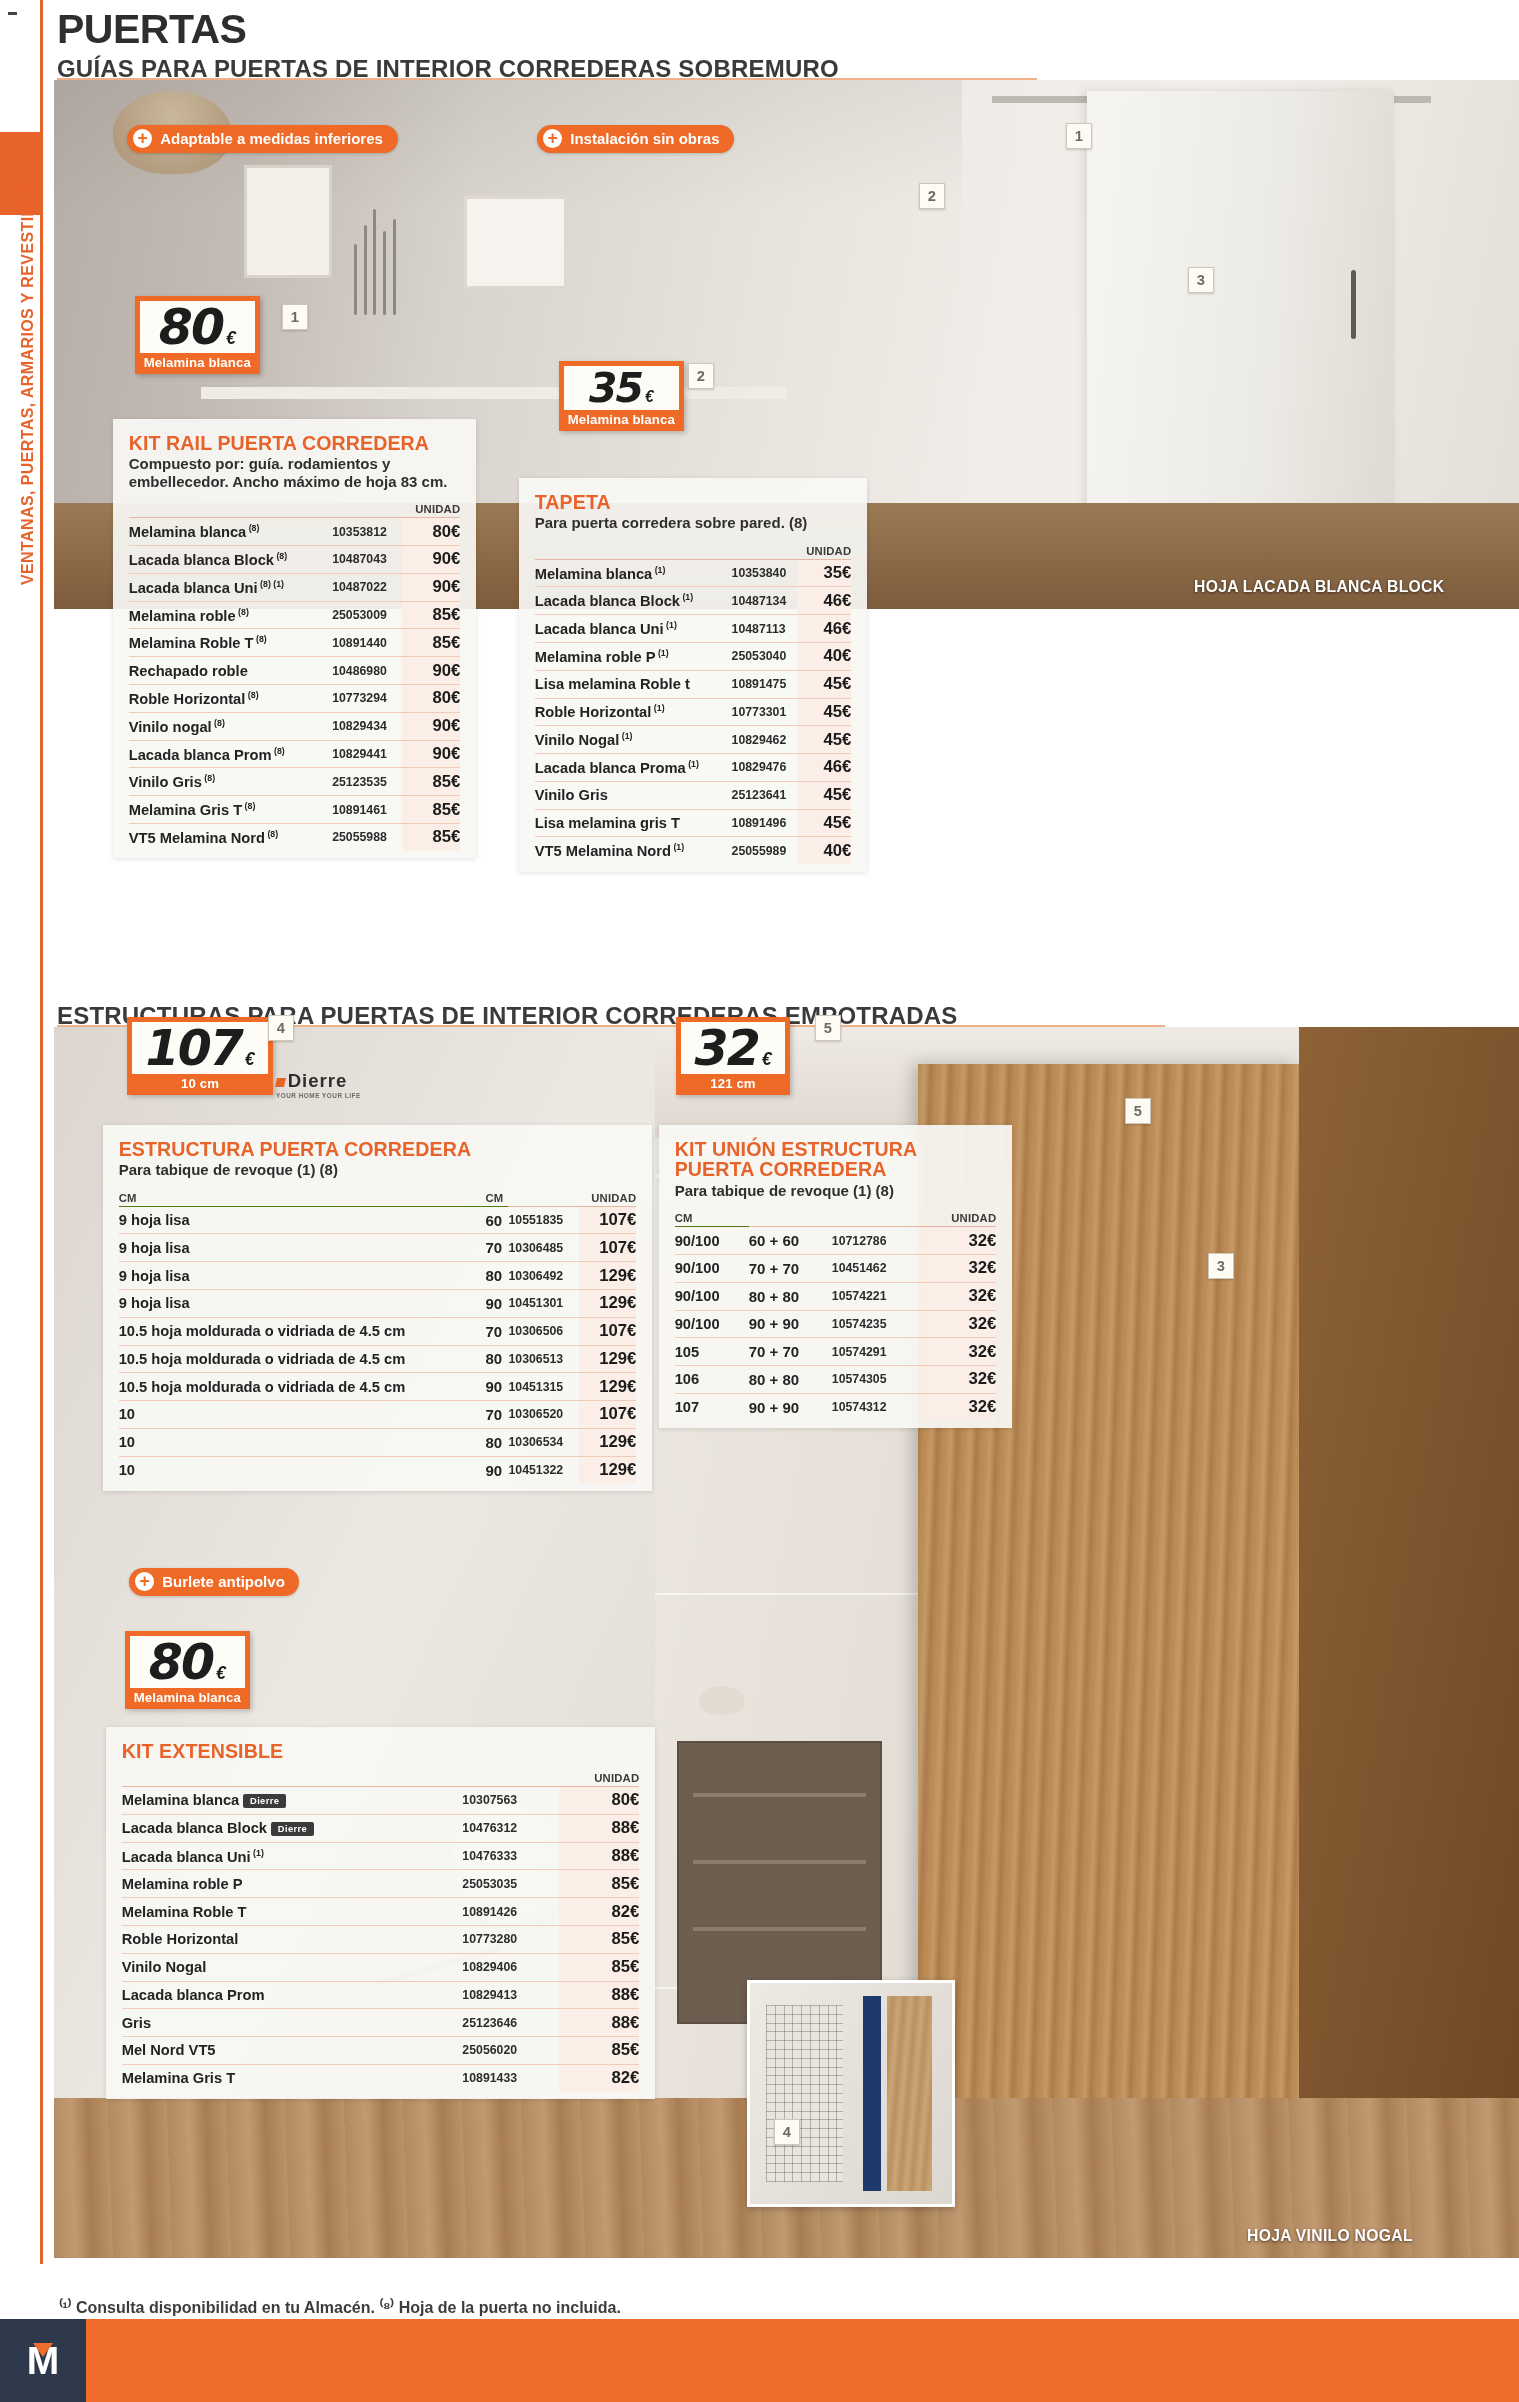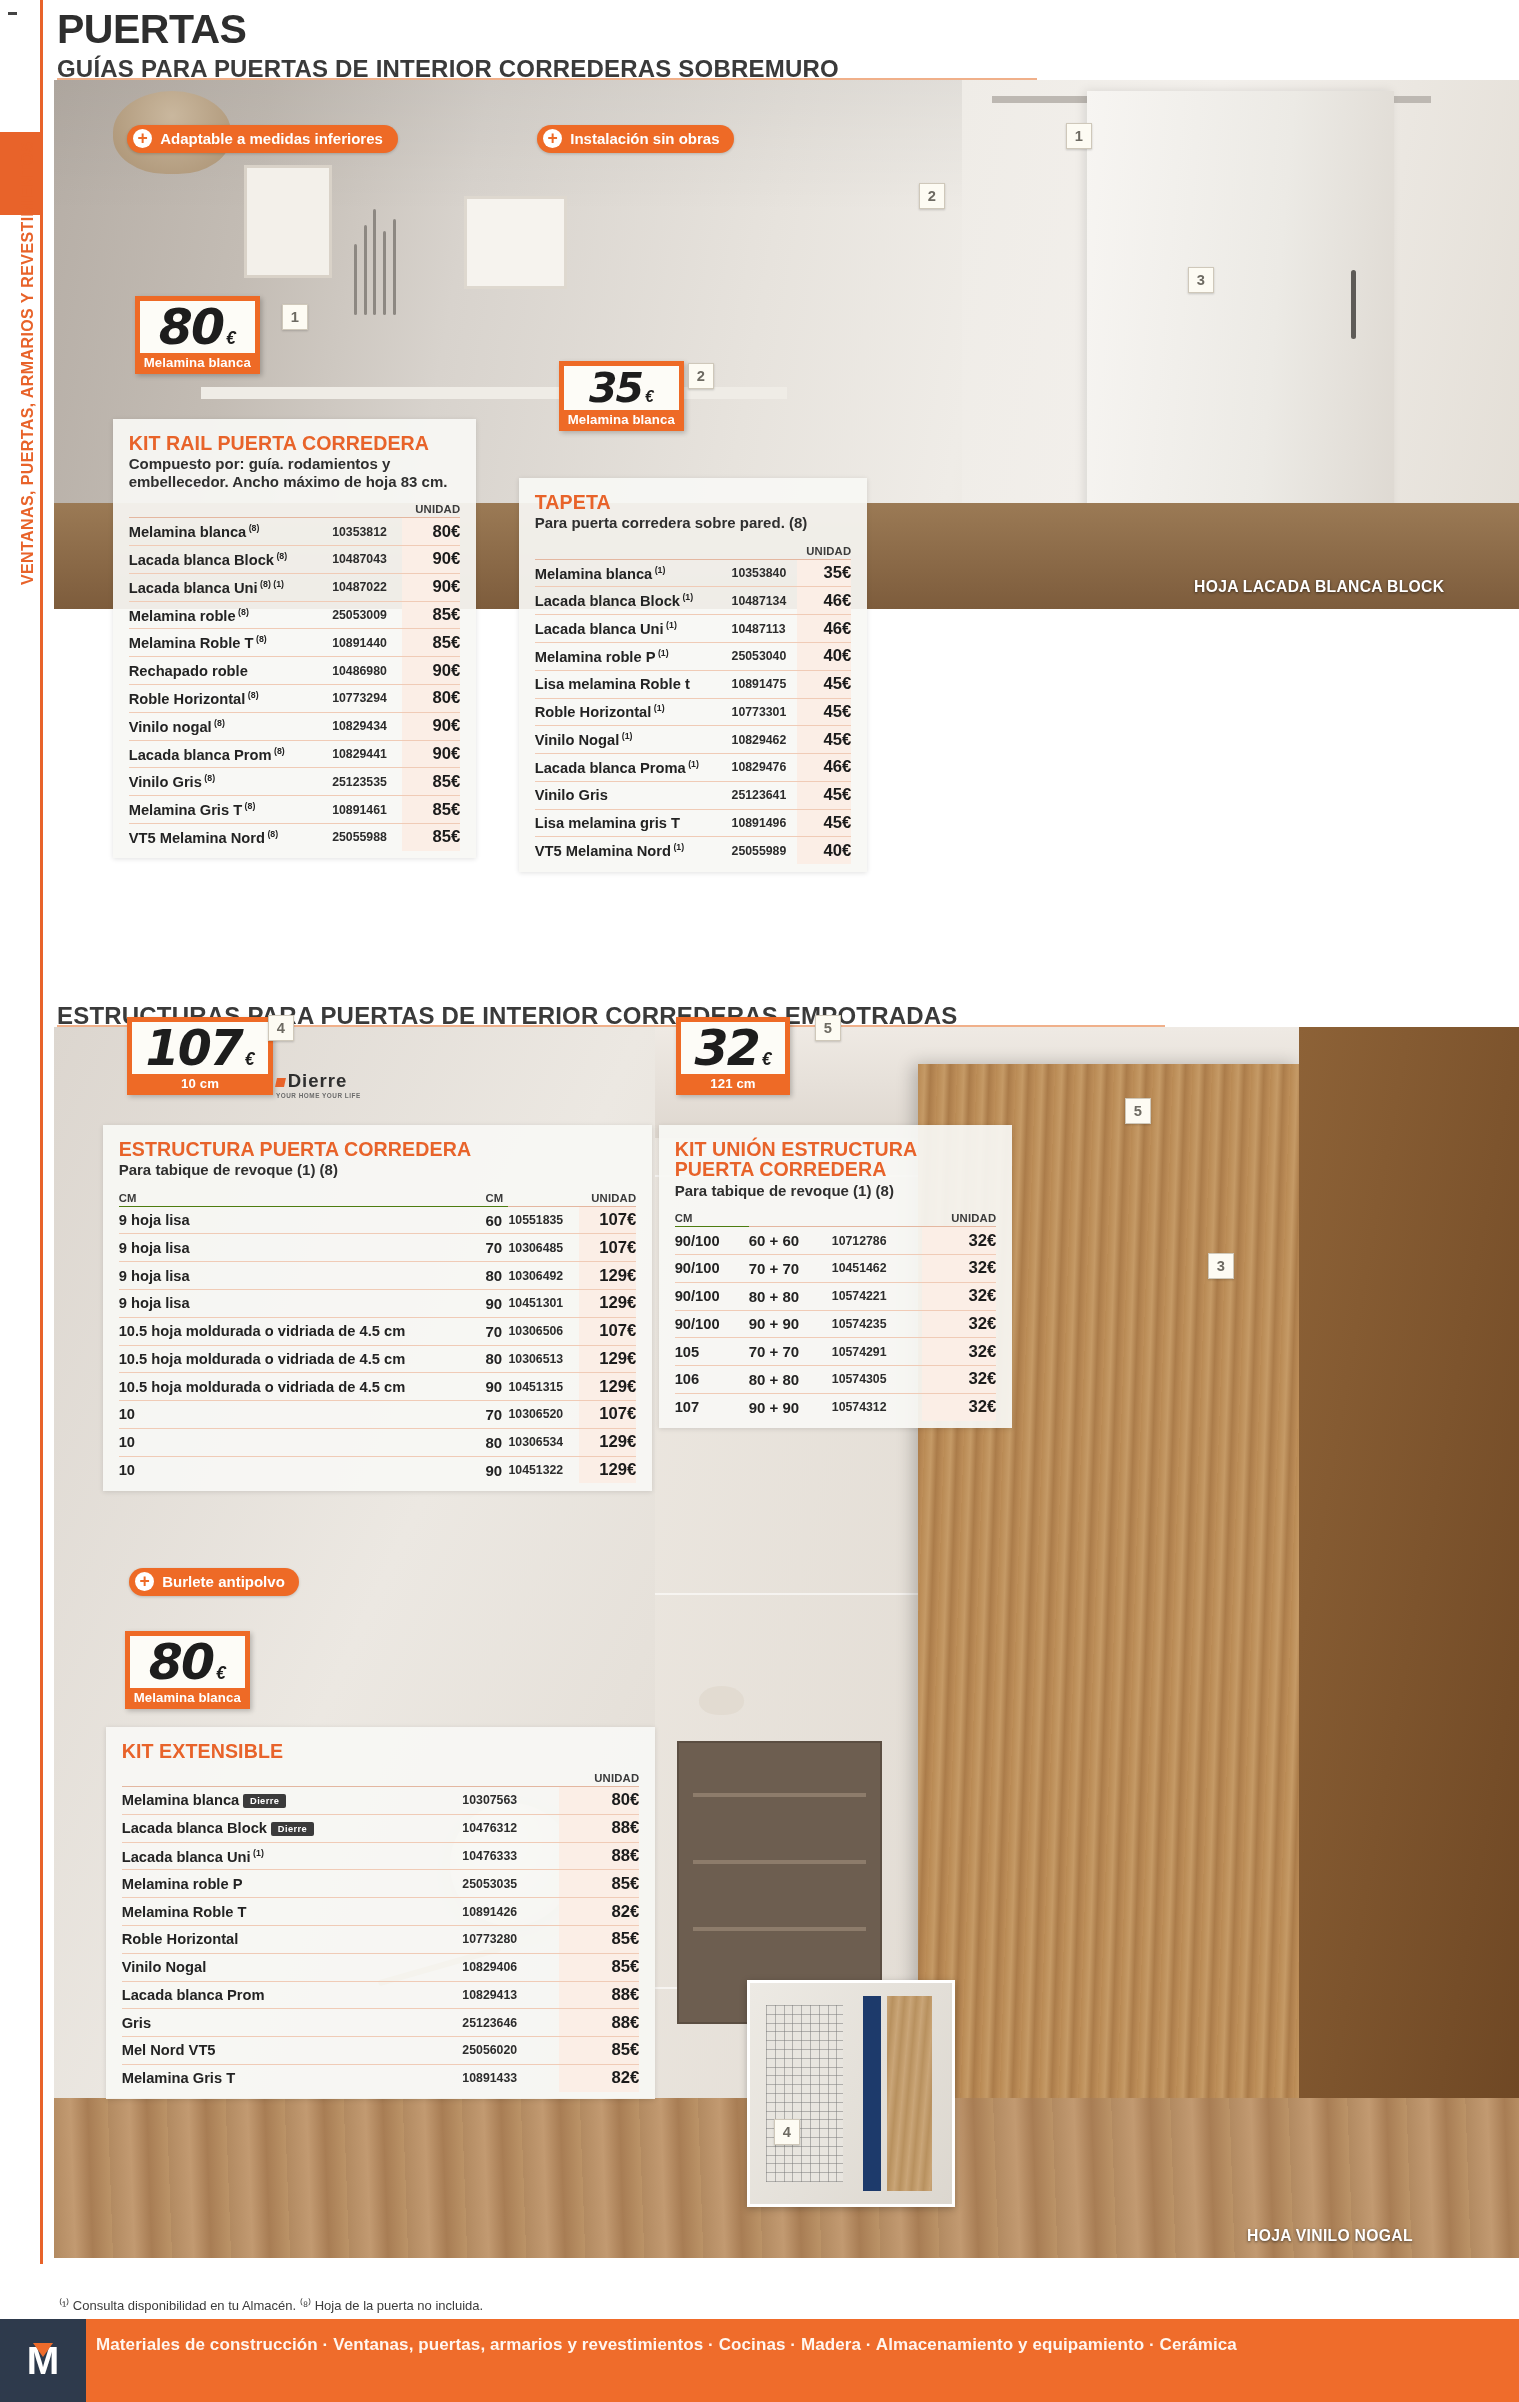--- a/index.html
+++ b/index.html
@@ -308,21 +308,21 @@
       #e8e5df;
   }
   .inset .wood {
     position: absolute; left: 68%; top: 6%; width: 22%; height: 88%;
     background: repeating-linear-gradient(95deg, #caa679 0, #b8915f 5.9px, #c9a475 11.8px);
   }
 
   
   .footnote {
     position: absolute; left: 59px; top: 2296px;
-    font-size: 13px; color: #3c3c3c; font-weight: normal;
+    font-size: 16px; color: #3c3c3c; font-weight: bold;
   }
 
   
   .botbar {
     position: absolute; left: 0; top: 2319px; width: 1519px; height: 83px;
     background: #ef6c2b;
   }
   .botlogo {
     position: absolute; left: 0; top: 2319px; width: 86px; height: 83px;
     background: #2e3a4c; display: flex; align-items: center; justify-content: center;
@@ -835,17 +835,16 @@
   </div>
   <div class="step" style="left:774px; top:2119px;">4</div>
 
   <div class="footnote">⁽¹⁾ Consulta disponibilidad en tu Almacén. ⁽⁸⁾ Hoja de la puerta no incluida.</div>
 
   <div class="botbar"></div>
   <div class="botlogo">
     <span class="m">M</span>
   </div>
   <div class="botlines">
-    <div>Materiales de construcción · Ventanas, puertas, armarios y revestimientos · Cocinas · Madera · Almacenamiento y equipamiento · Cerámica</div>
   </div>
 
 </div>
 
 
 </body></html>

